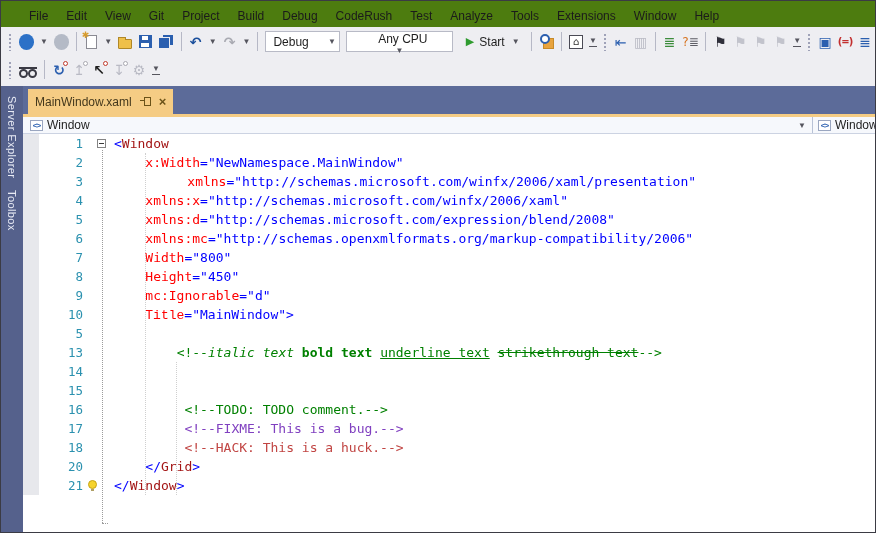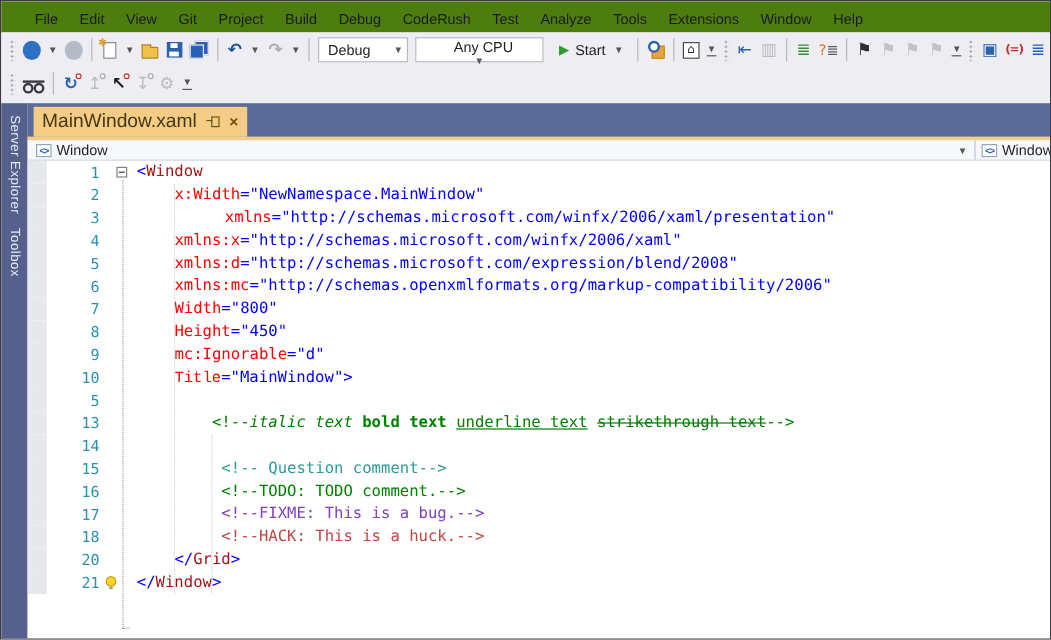--- a/index.html
+++ b/index.html
@@ -67,21 +67,21 @@
   .ic-glasses::before { left:0; } .ic-glasses::after { right:0; }
   .duo span { font-size:12px; line-height:12px; font-family:"DejaVu Sans", sans-serif; }
   
   #content { flex:1; display:flex; min-height:0; }
   #side-strip { flex:0 0 22px; background:#55618C; display:flex; flex-direction:column; align-items:center; padding-top:10px; gap:12px; }
   .side-tab { writing-mode:vertical-rl; font-size:11px; color:#E8EBF5; letter-spacing:0.4px; cursor:default; }
   #main { flex:1; display:flex; flex-direction:column; min-width:0; }
   
   #tabstrip { flex:0 0 28px; background:#5C6B99; display:flex; align-items:flex-end; }
   #doc-tab { height:25px; margin-left:5px; background:#F5CC84; display:flex; align-items:center; padding:0 7px; }
-  #tab-title { font-size:16px; color:#44381C; margin-right:8px; }
+  #tab-title { font-size:12px; color:#44381C; margin-right:8px; }
   .pin { width:12px; height:9px; position:relative; margin-right:7px; }
   .pin::before { content:""; position:absolute; right:1px; top:0px; width:5px; height:7px; border:1px solid #6B5218; }
   .pin::after  { content:""; position:absolute; left:0; top:3px; width:5px; height:1px; background:#6B5218; }
   #tab-close { font-size:13px; font-weight:bold; color:#6B5218; line-height:13px; }
   #gold-line { flex:0 0 3px; background:#F5CC84; }
   
   #navbar { flex:0 0 17px; background:#F6F8FC; border-bottom:1px solid #CCD3E2; display:flex; align-items:stretch; font-size:12px; }
   .nav-left { flex:1; display:flex; align-items:center; padding-left:7px; min-width:0; }
   .xml-ic { width:13px; height:11px; border:1px solid #9AA6C0; background:#fff; color:#2B5FAF; font-size:8px; font-weight:bold; line-height:9px; text-align:center; margin-right:4px; letter-spacing:-1px; flex:0 0 13px; }
   .nav-label { color:#1E1E1E; }
@@ -382,21 +382,21 @@
           </div>
           <div class="code-row">
             <span class="gm-cell"></span>
             <span class="num">14</span>
             <span class="fold-cell"></span>
           </div>
           <div class="code-row">
             <span class="gm-cell"></span>
             <span class="num">15</span>
             <span class="fold-cell"></span>
-            <span class="code-text"><span style="color: rgb(0, 0, 0);">         </span><span style="color: rgb(46, 153, 153);">&lt;!-- Question comment--&gt;</span></span>
+            <span class="code-text"><span style="color: rgb(0, 0, 0);">         </span></span>
           </div>
           <div class="code-row">
             <span class="gm-cell"></span>
             <span class="num">16</span>
             <span class="fold-cell"></span>
             <span class="code-text"><span style="color: rgb(0, 0, 0);">         </span><span style="color: rgb(0, 128, 0);">&lt;!--TODO: TODO comment.--&gt;</span></span>
           </div>
           <div class="code-row">
             <span class="gm-cell"></span>
             <span class="num">17</span>

